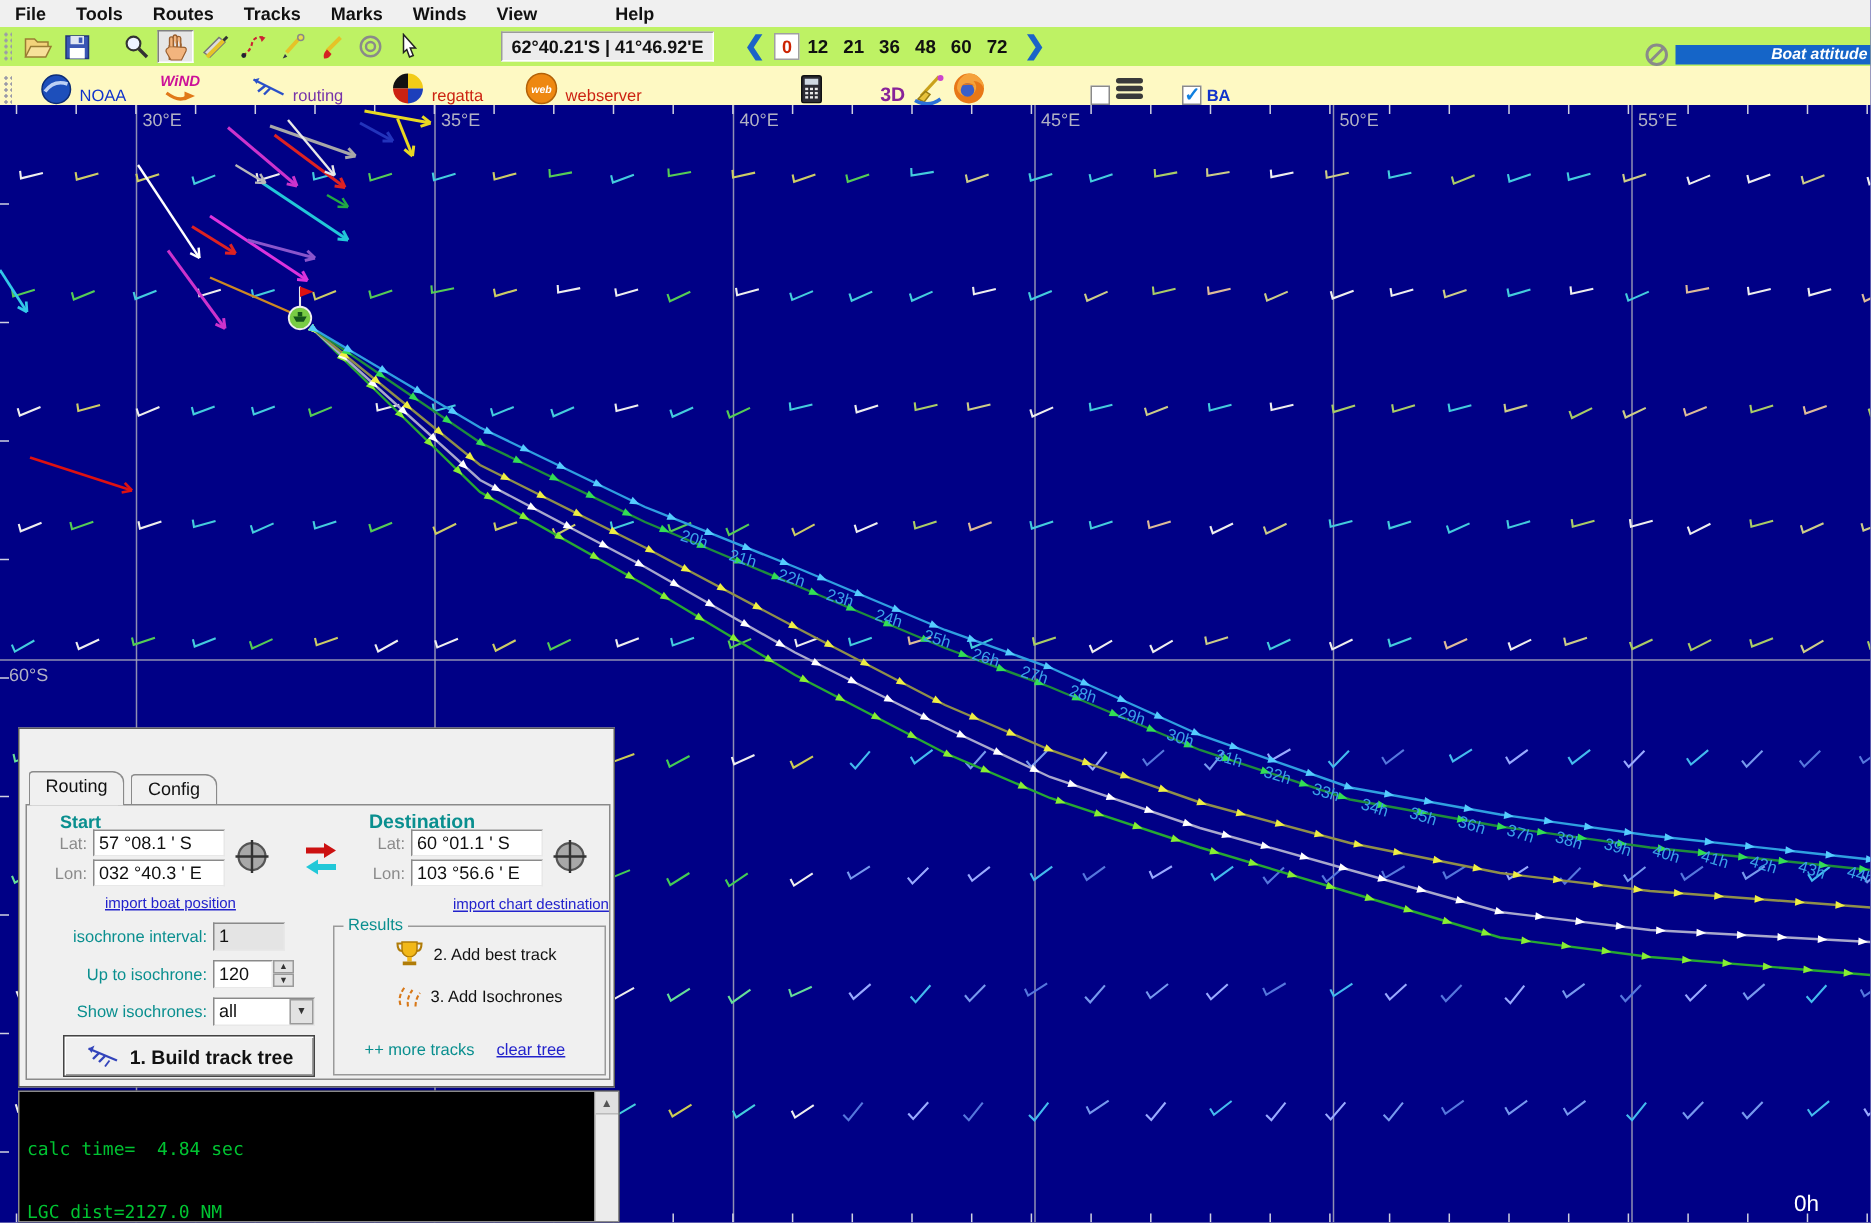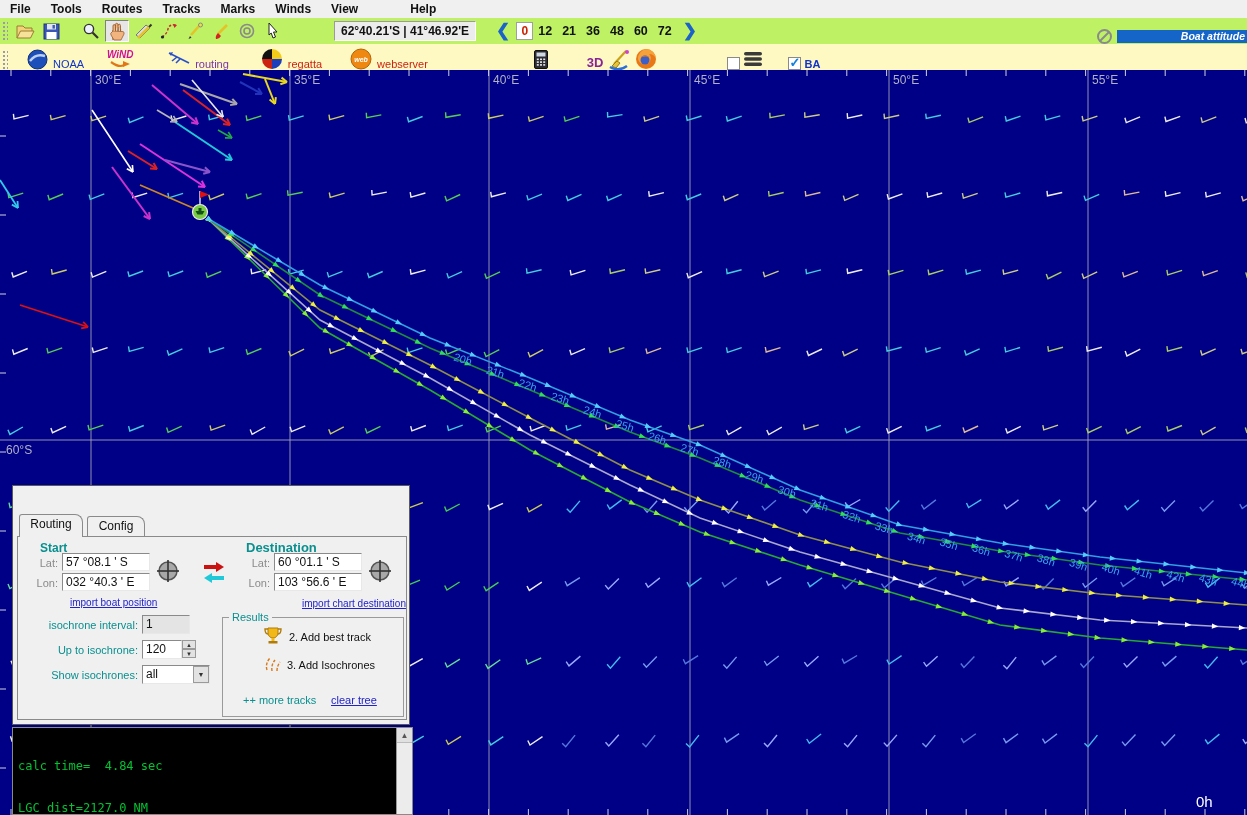--- a/index.html
+++ b/index.html
@@ -1051,20 +1051,30 @@
     <div class="abs teal" style="left:0; top:82px; width:120px; text-align:right; font-weight:normal; color:#0a8f8f;">isochrone interval:</div>
     <div class="field" style="left:124px; top:78px; width:48px; height:19px; background:#e4e4e4;">1</div>
     <div class="abs teal" style="left:0; top:107px; width:120px; text-align:right; font-weight:normal; color:#0a8f8f;">Up to isochrone:</div>
     <div class="field" style="left:124px; top:103px; width:40px; height:19px;">120</div>
     <div class="spin" style="left:164px; top:103px;">▲</div>
     <div class="spin" style="left:164px; top:112px;">▼</div>
     <div class="abs teal" style="left:0; top:132px; width:120px; text-align:right; font-weight:normal; color:#0a8f8f;">Show isochrones:</div>
     <div class="field" style="left:124px; top:128px; width:68px; height:19px;">all</div>
     <div class="spin" style="left:175px; top:129px; width:16px; height:17px; line-height:16px; font-size:7px;">▼</div>
 
+    <div id="build-btn">
+      <svg width="24" height="18" viewBox="0 0 24 18" style="margin-right:6px;">
+        <line x1="3" y1="4" x2="22" y2="12" stroke="#3344bb" stroke-width="1.6"></line>
+        <line x1="6" y1="11" x2="10" y2="7" stroke="#3344bb" stroke-width="1.6"></line>
+        <line x1="10" y1="13" x2="14" y2="9" stroke="#3344bb" stroke-width="1.6"></line>
+        <path d="M3 4 l4 -2 -2 5 Z" fill="#3344bb"></path>
+        <line x1="14" y1="16" x2="17" y2="12" stroke="#3344bb" stroke-width="1.2"></line>
+      </svg>
+      <span>1. Build track tree</span>
+    </div>
 
     <div class="groupbox" style="left:204px; top:80px; width:182px; height:100px;">
       <div class="grouptitle teal" style="font-weight:normal; color:#0a8f8f;">Results</div>
       <svg class="abs" style="left:40px; top:8px;" width="20" height="20" viewBox="0 0 20 20">
         <path d="M5 2 h10 v5 a5 5 0 0 1 -10 0 Z" fill="#f2b818" stroke="#b07c08"></path>
         <path d="M5 3 H2 q0 5 3 5 M15 3 h3 q0 5 -3 5" fill="none" stroke="#b07c08" stroke-width="1.4"></path>
         <rect x="8.5" y="12" width="3" height="3" fill="#f2b818"></rect>
         <rect x="5.5" y="15" width="9" height="2.5" fill="#b07c08"></rect>
       </svg>
       <div class="abs" style="left:66px; top:13px; color:#111;">2. Add best track</div>

